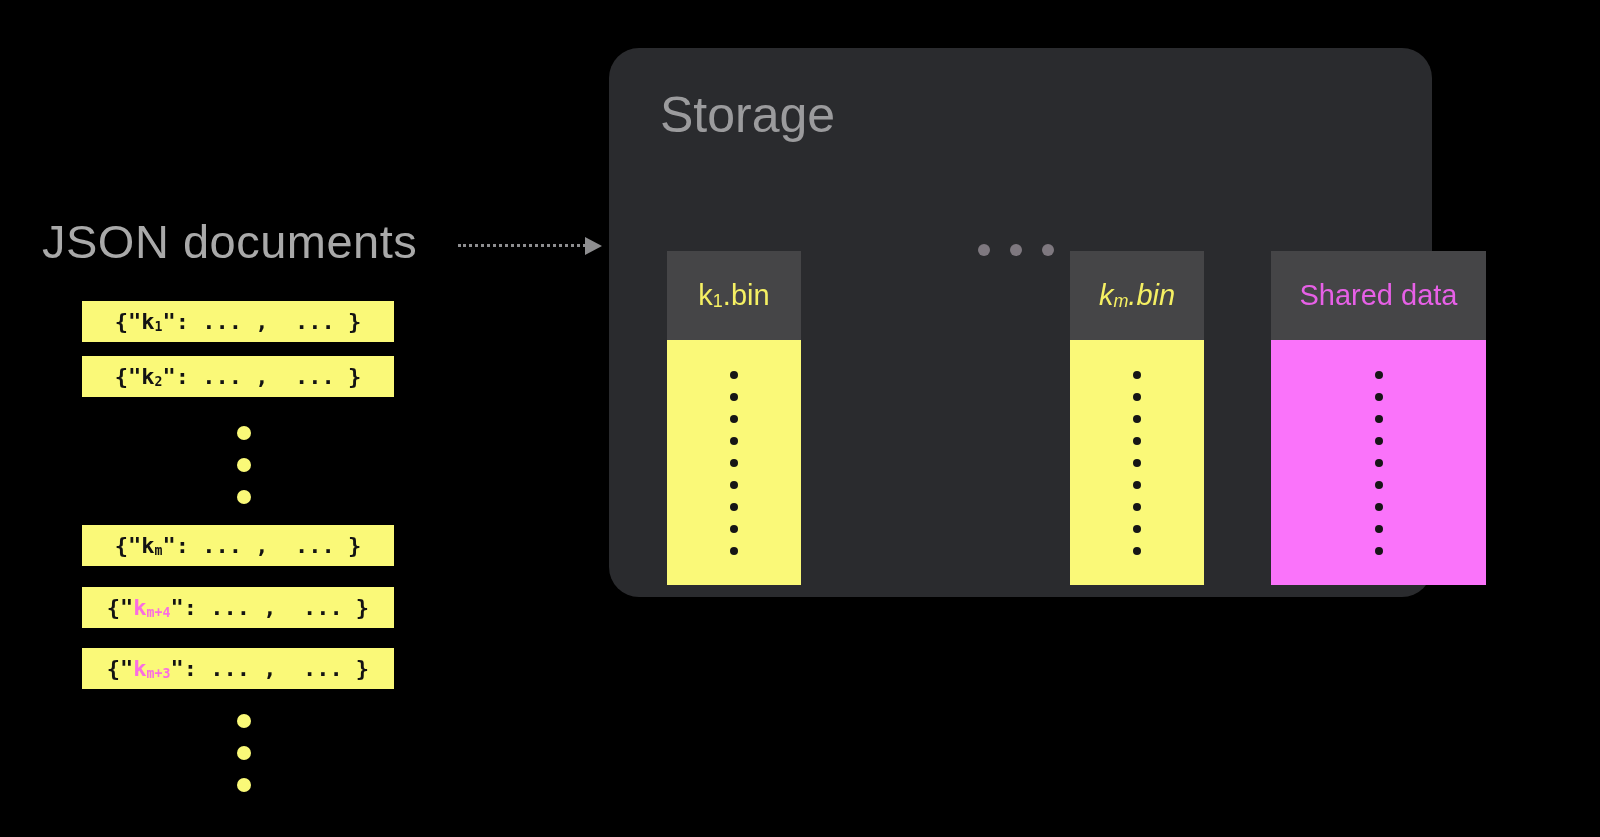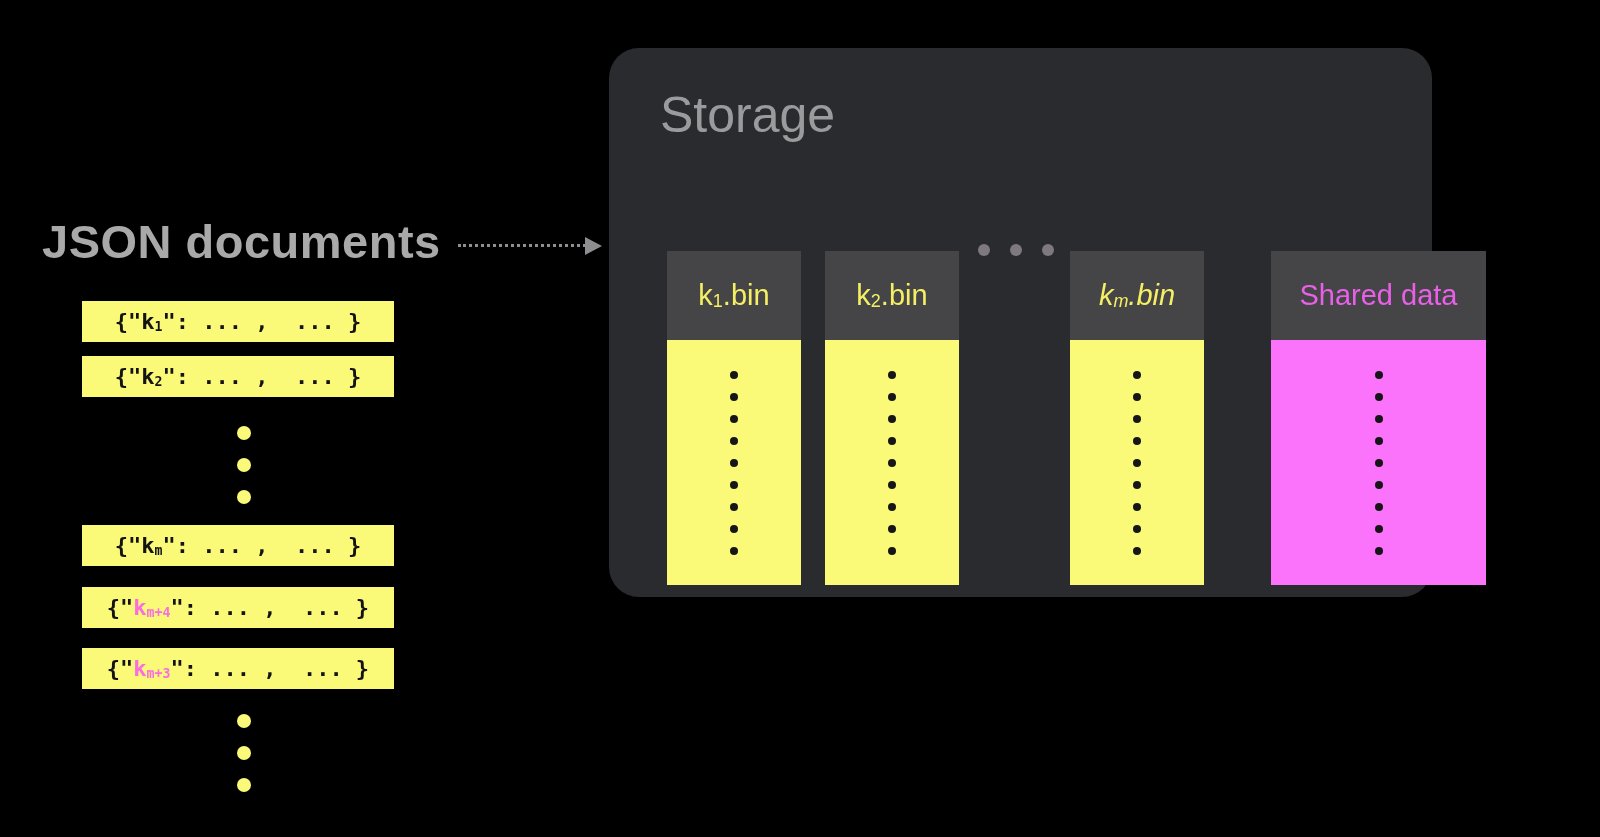--- a/index.html
+++ b/index.html
@@ -15,21 +15,21 @@
     overflow: hidden;
     font-family: "Liberation Sans", sans-serif;
   }
 
   
   .json-title {
     position: absolute;
     left: 42px;
     top: 218px;
     font-size: 47px;
-    font-weight: 700;
+    font-weight: 400;
     color: var(--title-gray, #a9a9a9);
     letter-spacing: 0.5px;
     line-height: 1;
     white-space: nowrap;
   }
   .arrow-line {
     position: absolute;
     left: 458px;
     top: 244px;
     width: 128px;
@@ -214,36 +214,20 @@
           <span class="dot"></span>
           <span class="dot"></span>
           <span class="dot"></span>
           <span class="dot"></span>
           <span class="dot"></span>
           <span class="dot"></span>
           <span class="dot"></span>
         </div>
     </div>
 
-    <div class="bin bin-2">
-      <div class="bin-header">
-        <span class="bin-label"><span>k</span><span class="sub">2</span><span>.bin</span></span>
-      </div>
-      <div class="bin-body">
-          <span class="dot"></span>
-          <span class="dot"></span>
-          <span class="dot"></span>
-          <span class="dot"></span>
-          <span class="dot"></span>
-          <span class="dot"></span>
-          <span class="dot"></span>
-          <span class="dot"></span>
-          <span class="dot"></span>
-        </div>
-    </div>
 
     <div class="hdots">
         <span class="dot"></span>
         <span class="dot"></span>
         <span class="dot"></span>
       </div>
 
     <div class="bin bin-3">
       <div class="bin-header">
         <span class="bin-label"><span>k</span><span class="sub">m</span><span>.bin</span></span>

